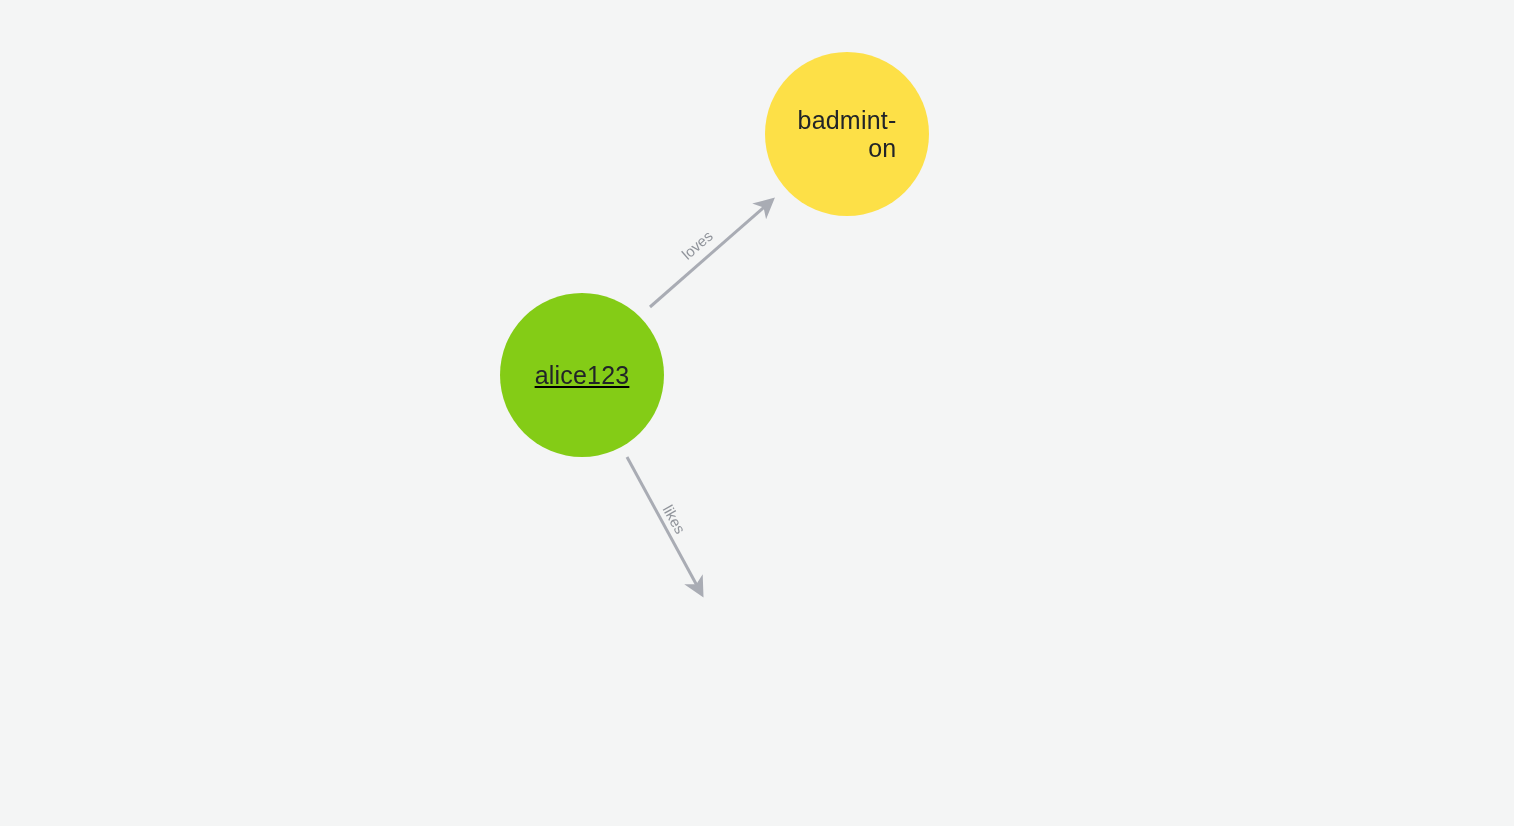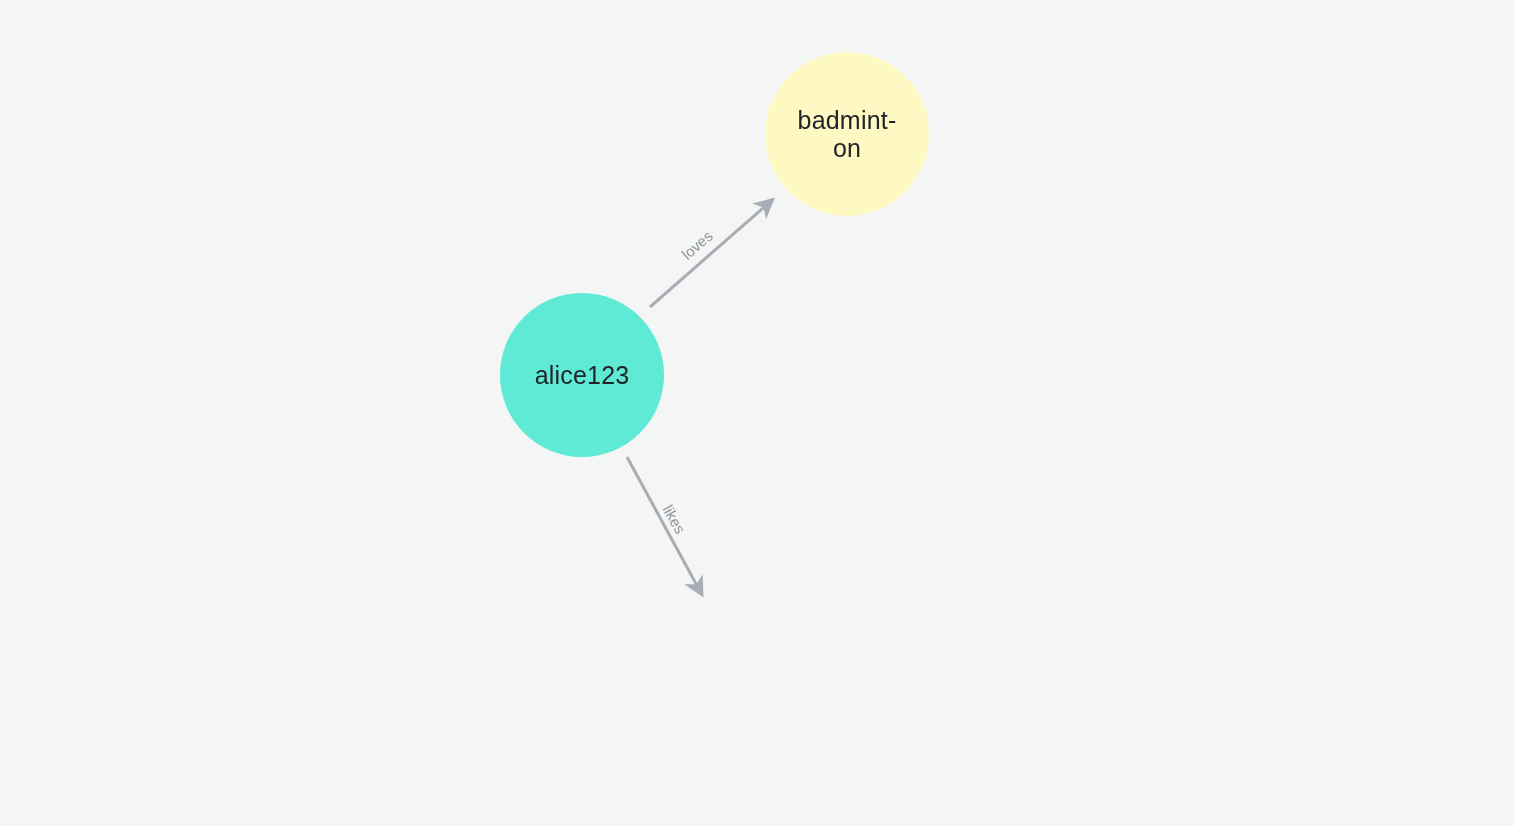--- a/index.html
+++ b/index.html
@@ -43,22 +43,22 @@
     width: 164px;
     height: 164px;
     border-radius: 50%;
     display: flex;
     align-items: center;
     justify-content: center;
     text-align: center;
     cursor: pointer;
     user-select: none;
   }
-  .node-person { background: #5eead4; }
-  .node-topic  { background: #fef9c3; }
+  .node-person { background: #84cc16; text-decoration: underline; }
+  .node-topic  { background: #fde047; text-align: right; }
   .node-label {
     color: #212428;
     font-size: 25px;
     line-height: 28px;
     letter-spacing: 0.2px;
   }
   .node-line { display: block; }
   .node-line:empty { display: none; }
 </style>
 </head>

